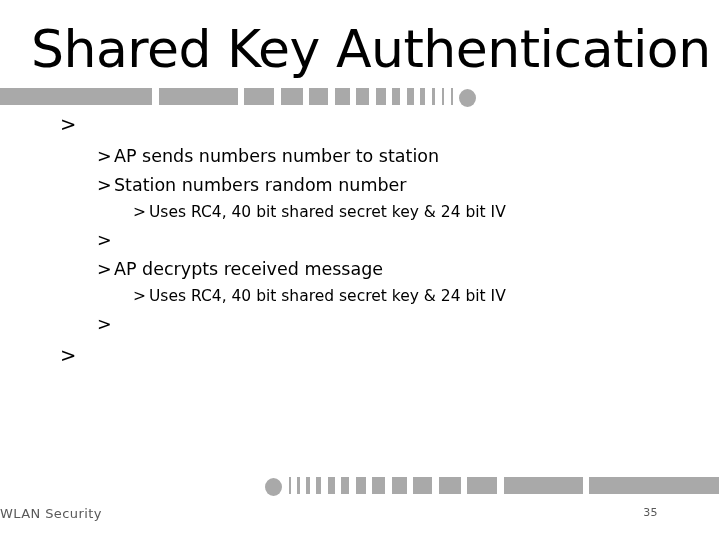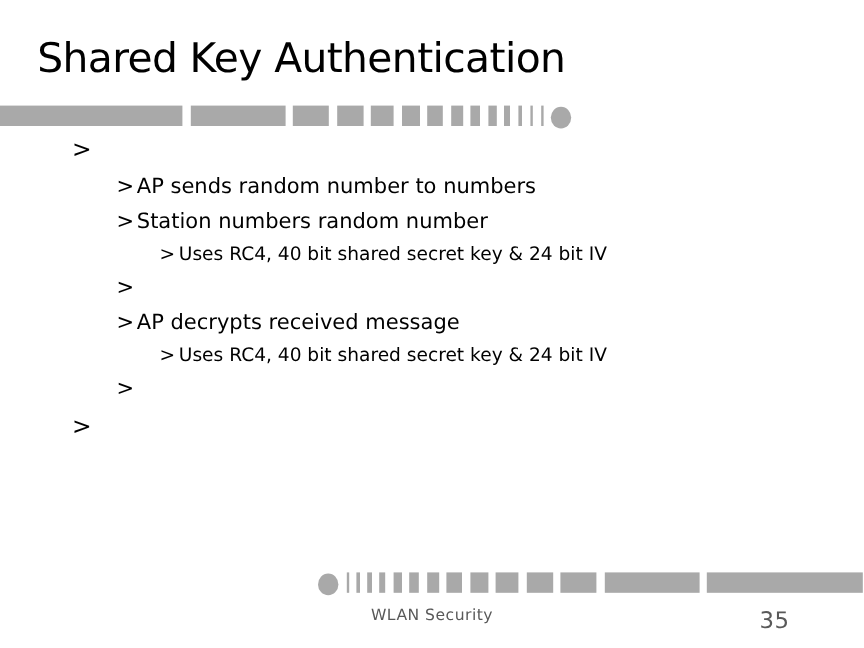--- a/index.html
+++ b/index.html
@@ -9,21 +9,21 @@
     margin: 0 auto;
     background: var(--bg, #ffffff);
     font-family: "DejaVu Sans", "Liberation Sans", sans-serif;
     color: var(--text, #000000);
     overflow: hidden;
   }
   .title {
     position: absolute;
     top: 24px; left: 31px;
     margin: 0;
-    font-size: 34px;
+    font-size: 52px;
     font-weight: 400;
     letter-spacing: -0.5px;
     line-height: 50px;
     white-space: nowrap;
   }
   .divider {
     position: absolute;
     display: flex;
     gap: 6.5px;
     align-items: flex-start;
@@ -54,29 +54,28 @@
   .bullet .text { white-space: pre-line; }
   .lvl1 { padding-left: 60px; font-size: 19.5px; line-height: 29px; margin: 4px 0; }
   .lvl1 .marker { width: 18px; }
   .lvl2 { padding-left: 97px; font-size: 17.5px; line-height: 26px; margin: 3px 0; }
   .lvl2 .marker { width: 17px; }
   .lvl3 { padding-left: 133px; font-size: 15.5px; line-height: 19px; margin: 5px 0; }
   .lvl3 .marker { width: 16px; }
   .footer-center {
     position: absolute;
     top: 506px; left: 0; width: 100%;
-    text-align: center;
     font-size: 13px;
     letter-spacing: 0.4px;
     color: var(--footer, #595959);
   }
   .footer-page {
     position: absolute;
     top: 506px; right: 62px;
-    font-size: 19px;
+    font-size: 11px;
     letter-spacing: 0.4px;
     color: var(--footer, #595959);
   }
 </style>
 </head>
 <body>
 
 <div class="slide" style="--bg: #ffffff; --text: #000000; --gray: #a9a9a9; --footer: #595959;">
   <h1 class="title">Shared Key Authentication</h1>
 
@@ -97,21 +96,21 @@
       <span class="dbar" style="width: 2px;"></span>
       <span class="dcircle"></span>
     </div>
 
   <div class="content" id="bullets">
       <div class="bullet lvl1">
         <span class="marker">&gt;</span>
       </div>
       <div class="bullet lvl2">
         <span class="marker">&gt;</span>
-        <span class="text">AP sends random number to numbers</span>
+        <span class="text">AP sends numbers number to station</span>
       </div>
       <div class="bullet lvl2">
         <span class="marker">&gt;</span>
         <span class="text">Station numbers random number</span>
       </div>
       <div class="bullet lvl3">
         <span class="marker">&gt;</span>
         <span class="text">Uses RC4, 40 bit shared secret key &amp; 24 bit IV</span>
       </div>
       <div class="bullet lvl2">

